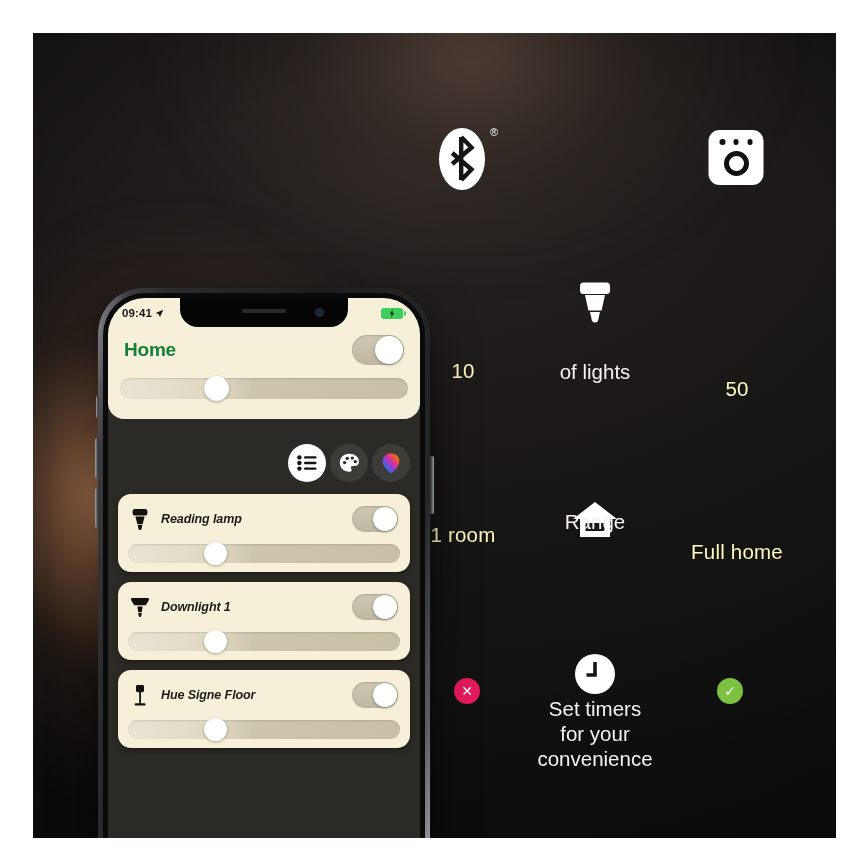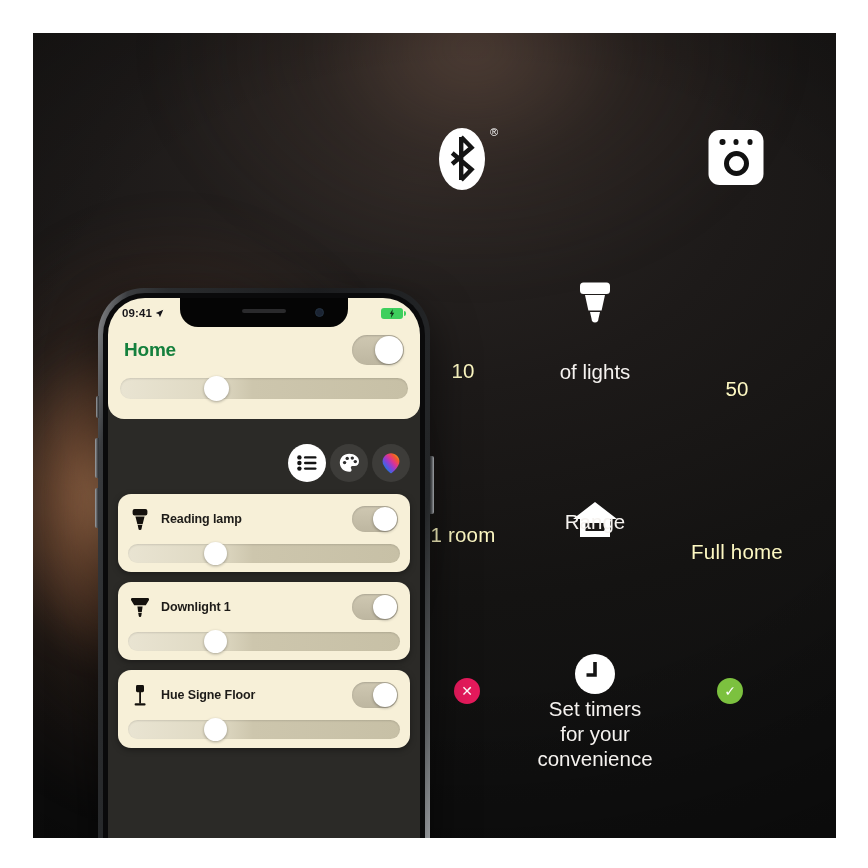--- a/index.html
+++ b/index.html
@@ -355,20 +355,21 @@
     padding: 9px 10px 9px 10px;
     margin-bottom: 10px;
     box-shadow: 0 2px 6px rgba(0,0,0,0.35);
   }
   .light-row {
     display: flex;
     align-items: center;
     gap: 11px;
     height: 32px;
     padding: 0 2px;
+    font-style: italic;
   }
   .light-icon { width: 20px; height: 24px; flex: none; display:flex; align-items:center; justify-content:center; }
   .light-name {
     flex: 1;
     font-size: 12.5px;
     font-weight: 700;
     color: #1d1b18;
     letter-spacing: -0.1px;
     font-family: "Liberation Sans", sans-serif;
   }

